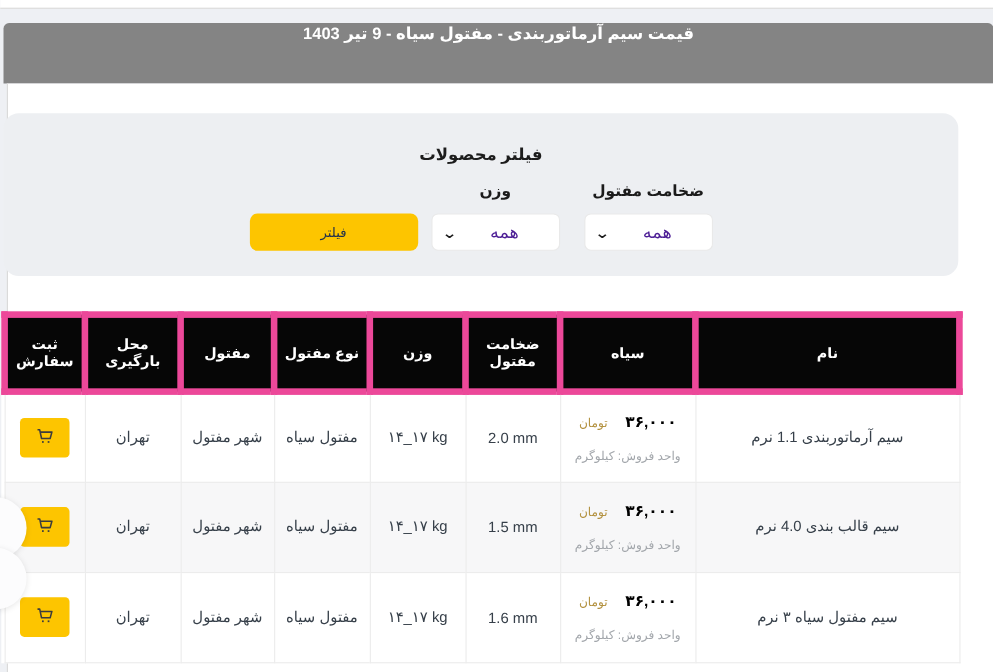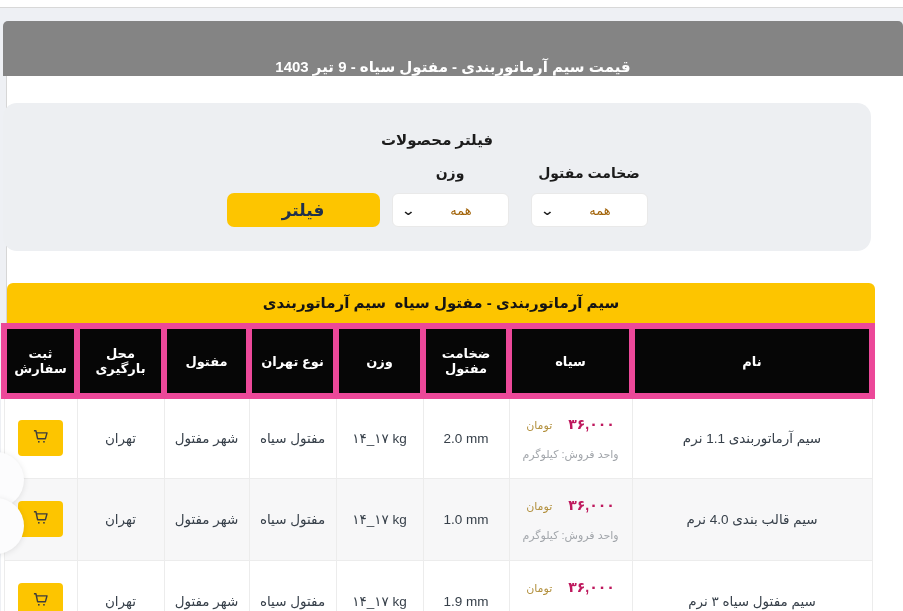--- a/index.html
+++ b/index.html
@@ -19,21 +19,21 @@
   
   .topbar{
     position:absolute;top:0;left:0;right:0;height:8px;
     background:#ffffff;border-bottom:1px solid #d8d8d8;
   }
   
   .banner{
     position:absolute;top:21px;left:3px;right:0;height:55px;
     background:var(--banner-gray);
     border-radius:5px 5px 0 0;
-    display:flex;align-items:flex-end;justify-content:center;
+    display:flex;align-items:flex-start;justify-content:center;
     color:#ffffff;font-size:15px;font-weight:bold;
   }
   
   .main-card{
     position:absolute;top:76px;left:6px;right:0;height:560px;
     background:#ffffff;border-left:1px solid #d6d6d6;
   }
   
   .filter-panel{
     position:absolute;top:103px;right:32px;width:868px;height:148px;
@@ -57,26 +57,26 @@
   .select-box{
     width:117px;height:34px;background:#ffffff;border:1px solid #e9e9e9;
     border-radius:6px;display:flex;align-items:center;cursor:pointer;
     padding:0 10px;
   }
   .select-box .chevron{
     font-size:13px;font-weight:bold;color:#1b1b1b;order:2;margin-right:auto;
     transform:scaleX(1.3);line-height:1;
   }
   .select-box .select-value{
-    font-size:13px;color:#a16207;order:1;margin-right:26px;
+    font-size:16px;color:#4c1d95;order:1;margin-right:26px;
   }
   .filter-button{
     width:153px;height:34px;margin-right:12px;
     background:var(--accent-yellow);border:none;border-radius:7px;
-    font-family:inherit;font-size:17px;font-weight:bold;color:#20304c;
+    font-family:inherit;font-size:12px;font-weight:normal;color:#20304c;
     cursor:pointer;
   }
   
   .table-section{
     position:absolute;top:283px;right:28px;width:868px;
   }
   .table-title{
     height:40px;background:var(--accent-yellow);
     border-radius:6px 6px 0 0;
     display:flex;align-items:center;justify-content:center;
@@ -92,21 +92,21 @@
     border:6px solid #ec4899;text-align:center;vertical-align:middle;
   }
   .price-table td{
     height:82px;border:1px solid #ececec;
     text-align:center;vertical-align:middle;
     font-size:13.5px;color:#37404a;
   }
   .price-table tbody tr:nth-child(2){background:#f7f7f8;}
   .cell-name{font-size:14px;color:#2b2b2b;}
   .price-line{display:flex;align-items:baseline;justify-content:center;}
-  .price-value{font-size:14px;font-weight:bold;color:#be185d;margin-left:14px;}
+  .price-value{font-size:14px;font-weight:bold;color:#000000;margin-left:14px;}
   .price-currency{font-size:11px;color:var(--gold-text);margin-right:2px;}
   .unit-label{font-size:11px;color:#a2a6ab;margin-top:16px;}
   .num-ltr{direction:ltr;unicode-bidi:embed;}
   .cart-button{
     width:45px;height:36px;background:var(--accent-yellow);
     border:none;border-radius:4px;cursor:pointer;
     display:inline-flex;align-items:center;justify-content:center;
     color:#3d3d3d;
   }
   
@@ -147,40 +147,39 @@
         <span class="select-value">همه</span>
         <span class="chevron">⌄</span>
       </div>
     </div>
 
     <button class="filter-button">فیلتر</button>
   </div>
 </section>
 
 <section class="table-section">
-  <div class="table-title">سیم آرماتوربندی - مفتول سیاه  سیم آرماتوربندی</div>
 
   <table class="price-table">
     <colgroup>
       <col style="width:240px">
         <col style="width:123px">
         <col style="width:86px">
         <col style="width:87px">
       <col style="width:87px">
         <col style="width:85px">
         <col style="width:87px">
         <col style="width:73px">
     </colgroup>
     <thead>
       <tr>
         <th>نام</th>
         <th>سیاه</th>
         <th>ضخامت مفتول</th>
         <th>وزن</th>
-        <th>نوع تهران</th>
+        <th>نوع مفتول</th>
         <th>مفتول</th>
         <th>محل بارگیری</th>
         <th>ثبت سفارش</th>
       </tr>
     </thead>
     <tbody>
       <tr>
         <td class="cell-name">سیم آرماتوربندی 1.1 نرم</td>
         <td>
           <div class="price-line">
@@ -208,21 +207,21 @@
       </tr>
       <tr>
         <td class="cell-name">سیم قالب بندی 4.0 نرم</td>
         <td>
           <div class="price-line">
             <span class="price-value">۳۶,۰۰۰</span>
             <span class="price-currency">تومان</span>
           </div>
           <div class="unit-label">واحد فروش: کیلوگرم</div>
         </td>
-        <td><span class="num-ltr">1.0 mm</span></td>
+        <td><span class="num-ltr">1.5 mm</span></td>
         <td><span class="num-ltr">۱۴_۱۷ kg</span></td>
         <td>مفتول سیاه</td>
         <td>شهر مفتول</td>
         <td>تهران</td>
         <td>
           <button class="cart-button">
             <span>
               <svg width="20" height="20" viewBox="0 0 24 24" fill="none" stroke="currentColor" stroke-width="1.7" stroke-linejoin="round">
                 <path d="M3.5 4.5h2.4l2 9.5h9.4l1.9-7H6.5"></path>
                 <rect x="8.4" y="16.8" width="1.9" height="1.9" fill="currentColor" stroke="none"></rect>
@@ -234,21 +233,21 @@
       </tr>
       <tr>
         <td class="cell-name">سیم مفتول سیاه ۳ نرم</td>
         <td>
           <div class="price-line">
             <span class="price-value">۳۶,۰۰۰</span>
             <span class="price-currency">تومان</span>
           </div>
           <div class="unit-label">واحد فروش: کیلوگرم</div>
         </td>
-        <td><span class="num-ltr">1.9 mm</span></td>
+        <td><span class="num-ltr">1.6 mm</span></td>
         <td><span class="num-ltr">۱۴_۱۷ kg</span></td>
         <td>مفتول سیاه</td>
         <td>شهر مفتول</td>
         <td>تهران</td>
         <td>
           <button class="cart-button">
             <span>
               <svg width="20" height="20" viewBox="0 0 24 24" fill="none" stroke="currentColor" stroke-width="1.7" stroke-linejoin="round">
                 <path d="M3.5 4.5h2.4l2 9.5h9.4l1.9-7H6.5"></path>
                 <rect x="8.4" y="16.8" width="1.9" height="1.9" fill="currentColor" stroke="none"></rect>

